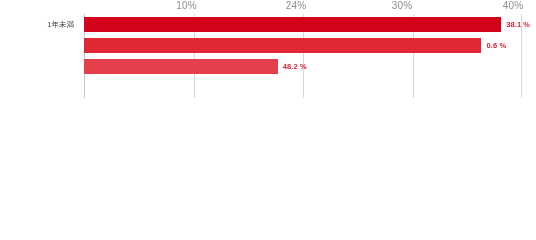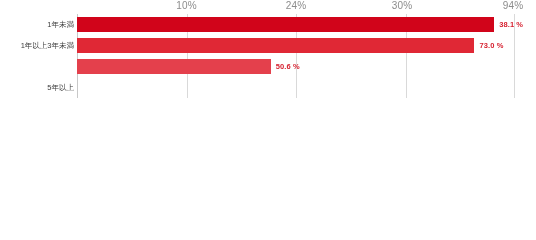--- a/index.html
+++ b/index.html
@@ -19,21 +19,21 @@
     position: relative;
     width: 536px;
     height: 110px;
     box-sizing: border-box;
   }
 
   
   
   .plot-area {
     position: absolute;
-    left: 77px;
+    left: 84px;
     top: 14px;
     width: 368px;
     height: 84px;
   }
 
   
   .gridline {
     position: absolute;
     top: 0;
     bottom: 0;
@@ -112,47 +112,45 @@
 </style>
 </head>
 <body>
 
 <div id="chart-root">
 
   <div class="tick-labels">
     <span class="tick-label" style="left:186.5px">10%</span>
     <span class="tick-label" style="left:296px">24%</span>
     <span class="tick-label" style="left:402px">30%</span>
-    <span class="tick-label" style="left:513px">94%</span>
+    <span class="tick-label" style="left:513px">40%</span>
   </div>
 
   <div class="cat-labels">
     <div class="cat-label" style="top:0px">1年未満</div>
-    <div class="cat-label" style="top:21px">1年以上3年未満</div>
-    <div class="cat-label" style="top:63px">5年以上</div>
   </div>
 
   <div class="plot-area">
 
     <div class="gridline axis-zero" style="left:0px"></div>
     <div class="gridline" style="left:109.5px"></div>
     <div class="gridline" style="left:219px"></div>
     <div class="gridline" style="left:328.5px"></div>
     <div class="gridline" style="left:437px"></div>
 
     <div class="bar-row" style="top:0px">
       <div class="bar" style="width: 417.195px; background: rgb(209, 4, 26);"></div>
       <div class="bar-value" style="left: 422.195px; color: rgb(214, 32, 47);">38.1 %</div>
     </div>
 
     <div class="bar-row" style="top:21px">
       <div class="bar" style="width: 397.485px; background: rgb(224, 40, 53);"></div>
-      <div class="bar-value" style="left: 402.485px; color: rgb(214, 32, 47);">73.0 %</div>
+      <div class="bar-value" style="left: 402.485px; color: rgb(214, 32, 47);">0.6 %</div>
     </div>
 
     <div class="bar-row" style="top:42px">
       <div class="bar" style="width: 193.815px; background: rgb(228, 64, 76);"></div>
-      <div class="bar-value" style="left: 198.815px; color: rgb(214, 32, 47);">50.6 %</div>
+      <div class="bar-value" style="left: 198.815px; color: rgb(214, 32, 47);">48.2 %</div>
     </div>
 
 
   </div>
 </div>
 
 </body></html>

